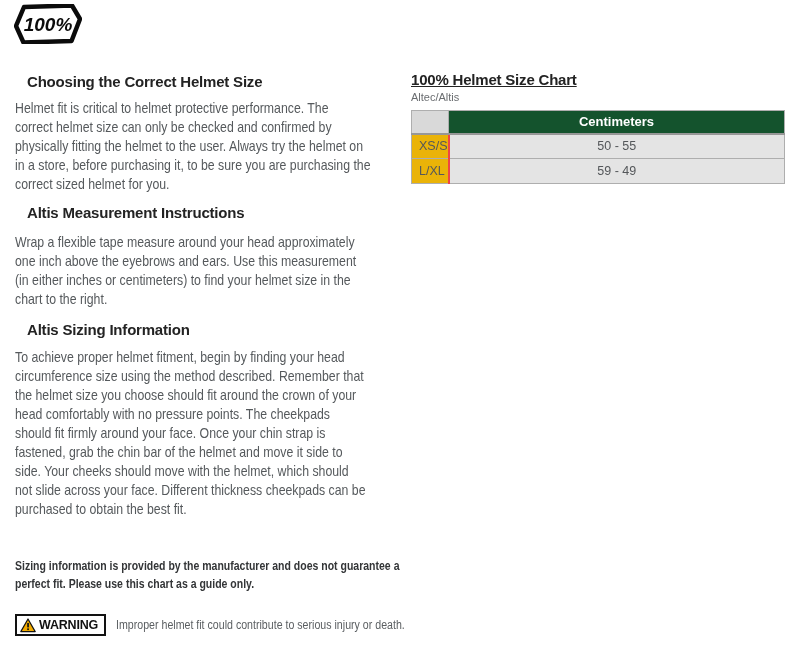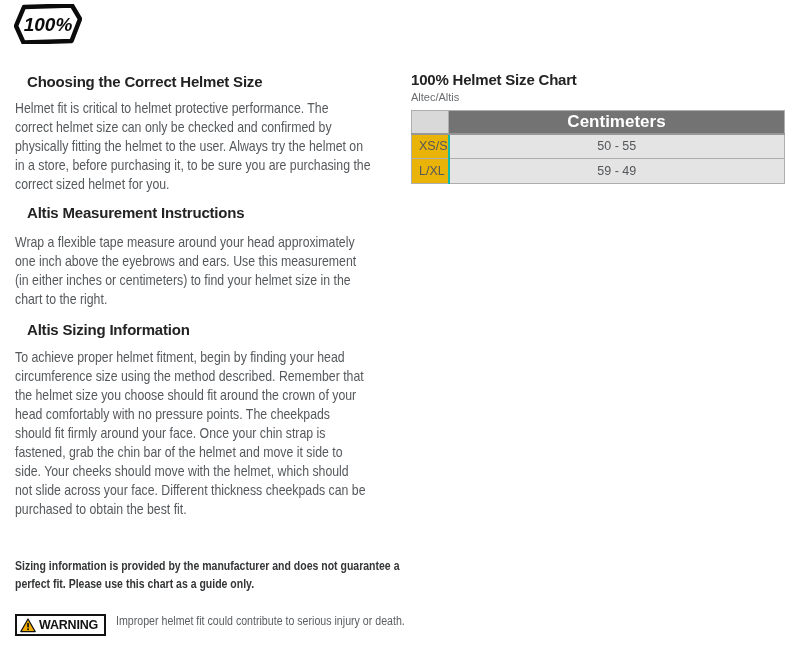--- a/index.html
+++ b/index.html
@@ -37,66 +37,66 @@
   .disclaimer {
     position: absolute; left: 0; top: 558px;
     font-size: 12.5px; font-weight: bold; color: #333537;
     line-height: 17.5px;
     transform: scaleX(0.84); transform-origin: 0 0;
   }
   .disclaimer .tline { white-space: nowrap; }
 
   .warning-row {
     position: absolute; left: 0; top: 614px;
-    display: flex; gap: 10px;
+    display: flex; align-items: center; gap: 10px;
   }
   .warning-badge {
     display: inline-flex; align-items: center; gap: 3px;
     border: 2px solid #121212; background: #fff;
     padding: 2px 6px 2px 3px; height: 22px;
   }
   .warning-badge .badge-label {
     font-size: 12.5px; font-weight: bold; color: #121212;
     letter-spacing: -0.2px; white-space: nowrap;
   }
   .warning-text {
     font-size: 12.5px; color: #5a5e61; white-space: nowrap;
     transform: scaleX(0.85); transform-origin: 0 50%;
   }
 
   
   .right-col { position: absolute; left: 411px; top: 0; width: 380px; }
   .chart-title {
     position: absolute; left: 0; top: 72px;
     font-size: 15px; font-weight: bold; color: #232323;
-    letter-spacing: -0.2px; white-space: nowrap; line-height: 16px;
+    letter-spacing: -0.2px; white-space: nowrap; line-height: 16px; text-decoration: underline;
   }
   .chart-subtitle {
     position: absolute; left: 0; top: 90px;
     font-size: 11px; color: #6a6d70; white-space: nowrap; line-height: 14px;
   }
   table.size-table {
     position: absolute; left: 0; top: 110px;
     width: 374px; border-collapse: collapse;
     font-size: 12.5px; color: #54575a;
   }
   .size-table th, .size-table td { border: 1px solid #aeaeae; }
   .size-table thead th { height: 23px; border-bottom: 2px solid #979797; }
   .size-table th.corner-cell { background: #d9d9d9; width: 33px; }
   .size-table th.cm-header {
-    background: #737373; color: #ffffff; font-weight: bold;
-    font-size: 17px; text-align: center;
+    background: #14532d; color: #ffffff; font-weight: bold;
+    font-size: 13px; text-align: center;
   }
   .size-table tbody td { height: 25px; }
   .size-table td.size-label {
     background: #eab308; text-align: left; padding-left: 7px;
   }
   .size-table td.size-value {
     background: #e4e4e4; text-align: center;
-    border-left: 2px solid #14b8a6;
+    border-left: 2px solid #ef4444;
   }
 </style>
 </head>
 <body>
 
 <div class="page">
 
   <div class="logo">
     <svg viewBox="0 0 68 40" width="68" height="40">
       <polygon points="10,3 58,1.5 66,15 57.5,37 9.5,38.5 2,22" fill="#ffffff" stroke="#0b0b0b" stroke-width="4.5" stroke-linejoin="round"></polygon>

